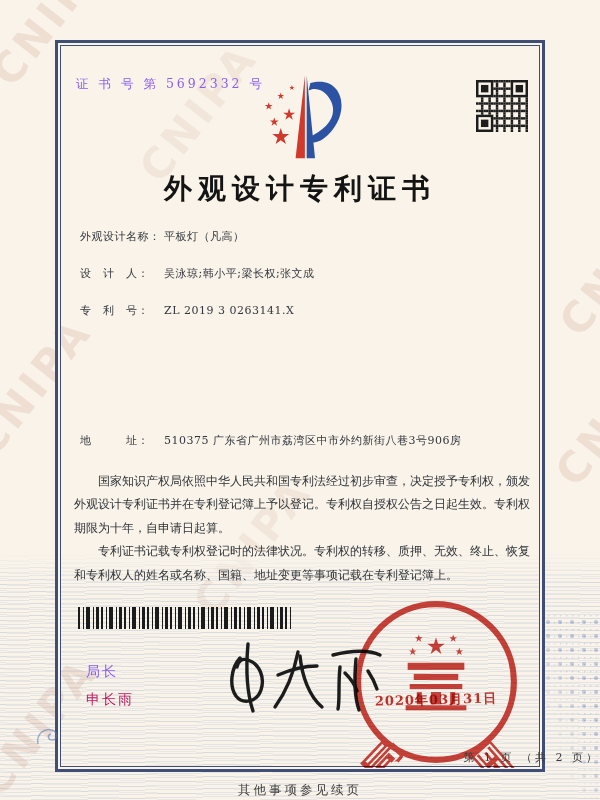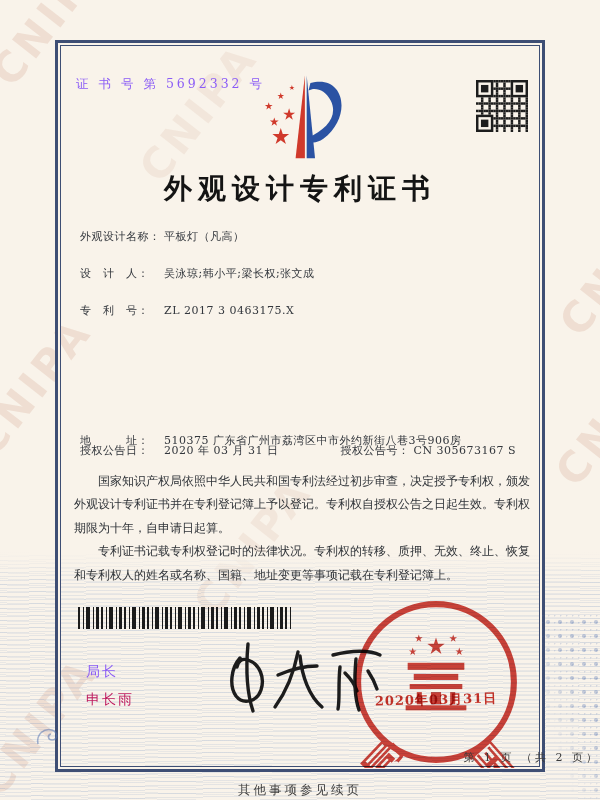--- a/index.html
+++ b/index.html
@@ -276,35 +276,25 @@
   <div class="frow" style="top:229px;">
     <span class="flabel">外观设计名称：</span>
     <span class="fvalue">平板灯（凡高）</span>
   </div>
   <div class="frow" style="top:266px;">
     <span class="flabel">设　计　人：</span>
     <span class="fvalue">吴泳琼;韩小平;梁长权;张文成</span>
   </div>
   <div class="frow" style="top:303px;">
     <span class="flabel">专　利　号：</span>
-    <span class="fvalue">ZL 2017 3 0463175.X</span>
+    <span class="fvalue">ZL 2019 3 0263141.X</span>
   </div>
   <div class="frow" style="top:405px;margin-top:28px;">
     <span class="flabel">地　　　址：</span>
     <span class="fvalue">510375 广东省广州市荔湾区中市外约新街八巷3号906房</span>
-  </div>
-  <div class="frow frow-split" style="top:443px;">
-    <span>
-      <span class="flabel">授权公告日：</span>
-      <span class="fvalue">2020 年 03 月 31 日</span>
-    </span>
-    <span class="pair2">
-      <span>授权公告号：</span>
-      <span>CN 305673167 S</span>
-    </span>
   </div>
 
   <div class="bodytext">
     <p>国家知识产权局依照中华人民共和国专利法经过初步审查，决定授予专利权，颁发外观设计专利证书并在专利登记簿上予以登记。专利权自授权公告之日起生效。专利权期限为十年，自申请日起算。</p>
     <p>专利证书记载专利权登记时的法律状况。专利权的转移、质押、无效、终止、恢复和专利权人的姓名或名称、国籍、地址变更等事项记载在专利登记簿上。</p>
   </div>
 
   <div class="barcode"></div>
 
   <div class="sig-title">局长</div>

